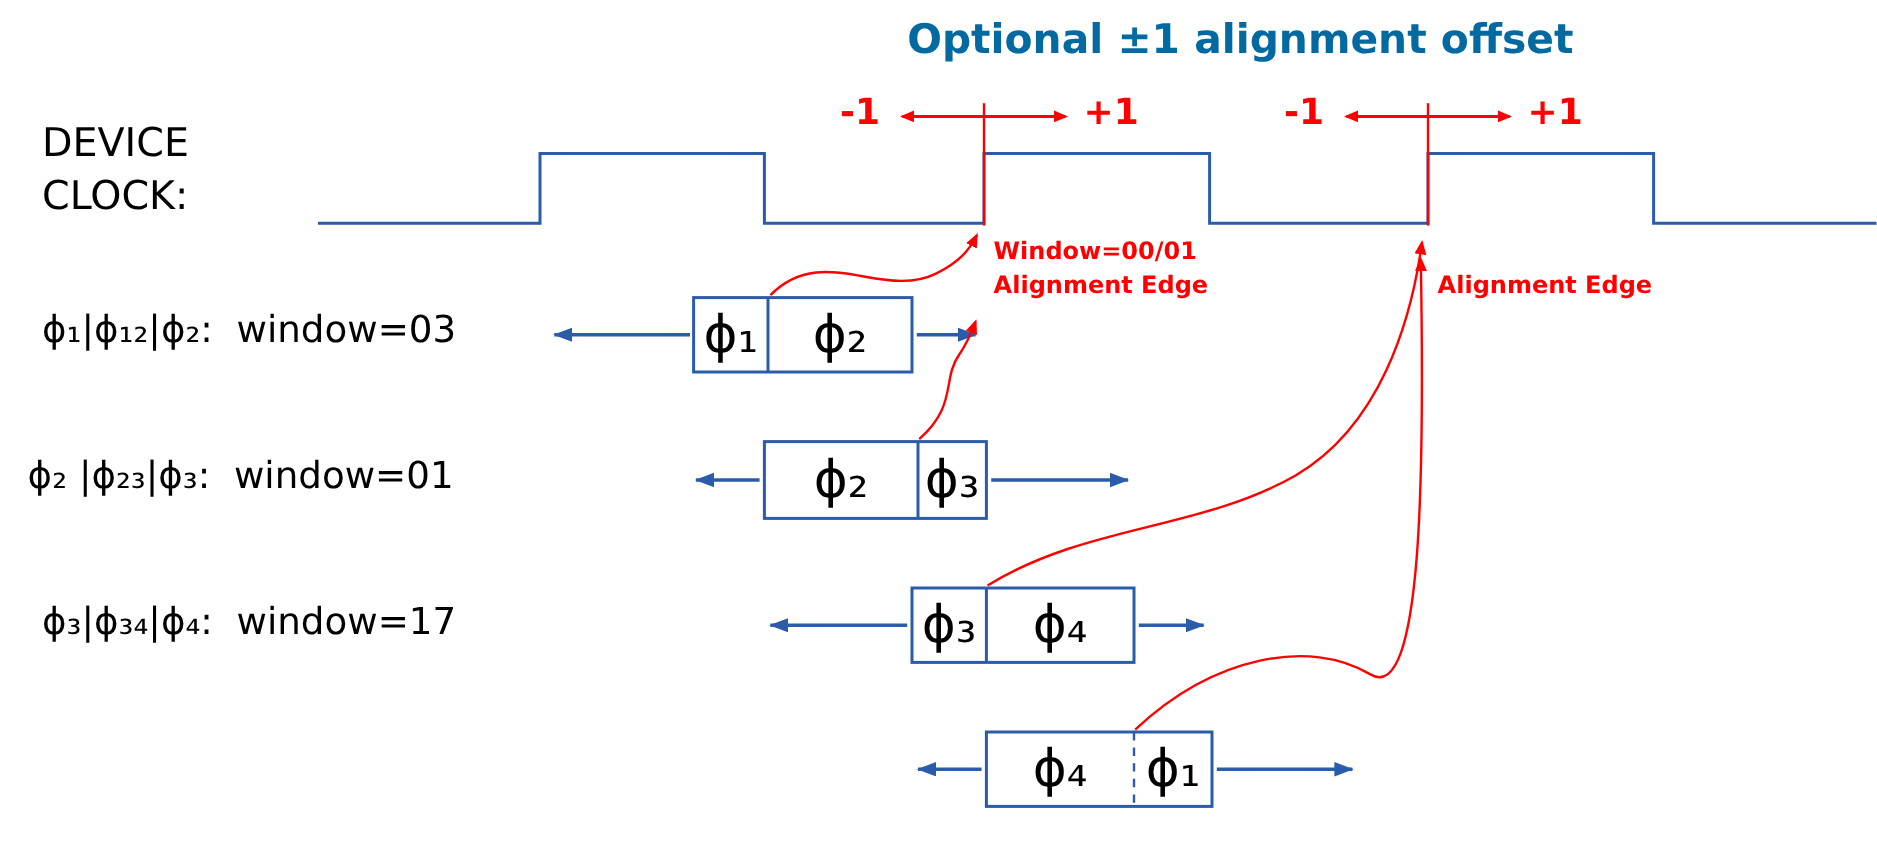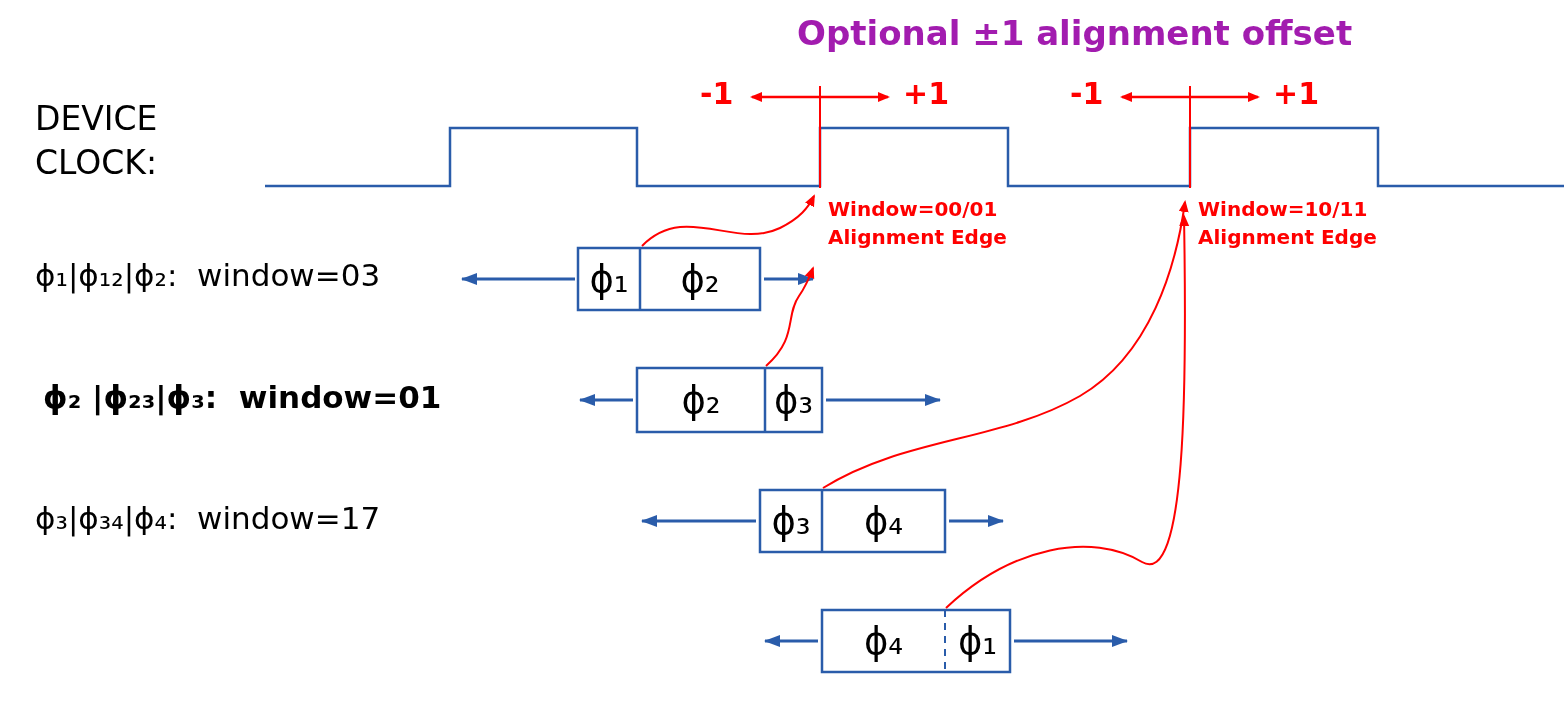--- a/index.html
+++ b/index.html
@@ -2,28 +2,28 @@
 <html><head>
 <meta charset="utf-8">
 <style>
   html,body { margin:0; padding:0; background:#ffffff; }
   .canvas {
     position:relative; width:1564px; height:702px; background:#ffffff;
     font-family:"DejaVu Sans","Liberation Sans",sans-serif; overflow:hidden;
   }
   svg.layer { position:absolute; left:0; top:0; width:1564px; height:702px; }
   .txt { position:absolute; white-space:pre; line-height:1.15; }
-  .title   { font-size:34px; color:#a21caf; font-weight:600;margin-left:41px; }
+  .title   { font-size:34px; color:#0369a1; font-weight:600; }
   .offlbl  { font-size:30px; color:#ff0000; font-weight:600; }
   .clklbl  { font-size:33px; color:#000000; }
   .rowlbl  { font-size:31px; color:#000000; }
   .edgelbl { font-size:20px; color:#ff0000; font-weight:bold; line-height:1.35; }
   .cell {
     position:absolute; display:flex; align-items:center; justify-content:center;
-    font-size:37px; color:#000000;
+    font-size:43px; color:#000000;
   }
 </style>
 </head>
 <body>
 
 <div class="canvas">
 
   <svg class="layer" viewBox="0 0 1564 702">
     <defs>
       <marker id="blueArrow" markerUnits="userSpaceOnUse" markerWidth="18" markerHeight="14" refX="15" refY="6" orient="auto">
@@ -76,25 +76,24 @@
   <div class="txt offlbl" style="left:903px; top:77px;">+1</div>
 
   <div class="txt offlbl" style="left:1070px; top:77px;">-1</div>
   <div class="txt offlbl" style="left:1273px; top:77px;">+1</div>
 
   <div class="txt clklbl" style="left:35px; top:100px;">DEVICE</div>
   <div class="txt clklbl" style="left:35px; top:144px;">CLOCK:</div>
 
   <div class="txt edgelbl" style="left:828px; top:196px;">Window=00/01</div>
   <div class="txt edgelbl" style="left:828px; top:224px;">Alignment Edge</div>
-  <div class="txt edgelbl" style="left:1198px; top:196px;">Window=10/11</div>
   <div class="txt edgelbl" style="left:1198px; top:224px;">Alignment Edge</div>
 
   <div class="txt rowlbl" style="left:35px; top:258px;">ϕ₁|ϕ₁₂|ϕ₂:  window=03</div>
-  <div class="txt rowlbl" style="left:43px; top:380px;font-weight:bold;">ϕ₂ |ϕ₂₃|ϕ₃:  window=01</div>
+  <div class="txt rowlbl" style="left:23px; top:380px;">ϕ₂ |ϕ₂₃|ϕ₃:  window=01</div>
   <div class="txt rowlbl" style="left:35px; top:501px;">ϕ₃|ϕ₃₄|ϕ₄:  window=17</div>
 
   <div class="cell" style="left:578px; top:250px; width:62px; height:58px;">ϕ₁</div>
   <div class="cell" style="left:640px; top:250px; width:120px; height:58px;">ϕ₂</div>
 
   <div class="cell" style="left:637px; top:371px; width:128px; height:58px;">ϕ₂</div>
   <div class="cell" style="left:765px; top:371px; width:57px; height:58px;">ϕ₃</div>
 
   <div class="cell" style="left:760px; top:492px; width:62px; height:58px;">ϕ₃</div>
   <div class="cell" style="left:822px; top:492px; width:123px; height:58px;">ϕ₄</div>

